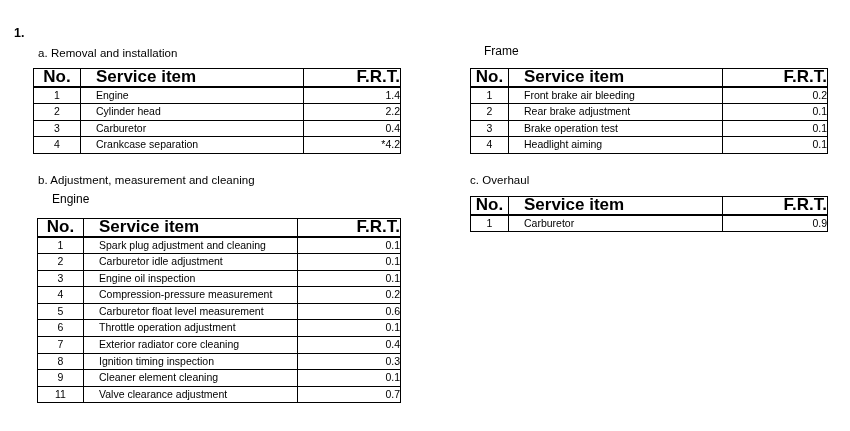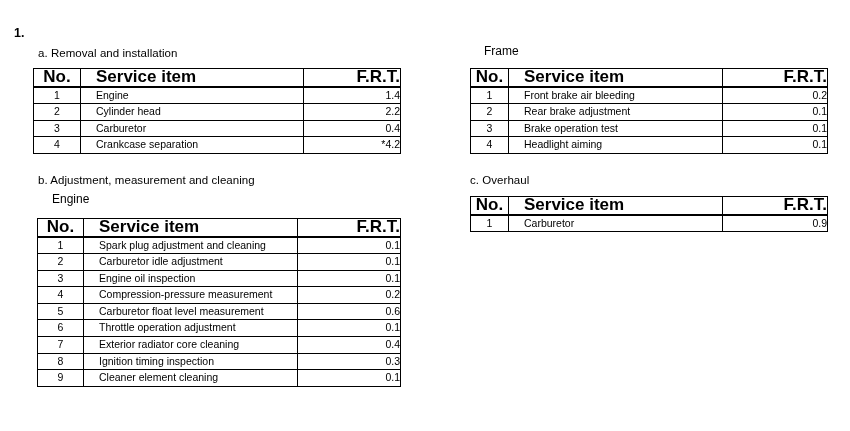--- a/index.html
+++ b/index.html
@@ -192,20 +192,25 @@
         <tr>
           <td class="c-no">8</td>
           <td class="c-item">Ignition timing inspection</td>
           <td class="c-frt">0.3</td>
         </tr>
         <tr>
           <td class="c-no">9</td>
           <td class="c-item">Cleaner element cleaning</td>
           <td class="c-frt">0.1</td>
         </tr>
+        <tr>
+          <td class="c-no">11</td>
+          <td class="c-item">Valve clearance adjustment</td>
+          <td class="c-frt">0.7</td>
+        </tr>
       </tbody>
   </table>
 
   <div class="group-label" style="left:484px; top:44px;">Frame</div>
 
   <table class="frt-table" id="table-frame" style="left:470px; top:68px; width:357px;">
     <colgroup>
       <col style="width:38px;">
       <col style="width:214px;">
       <col style="width:105px;">

